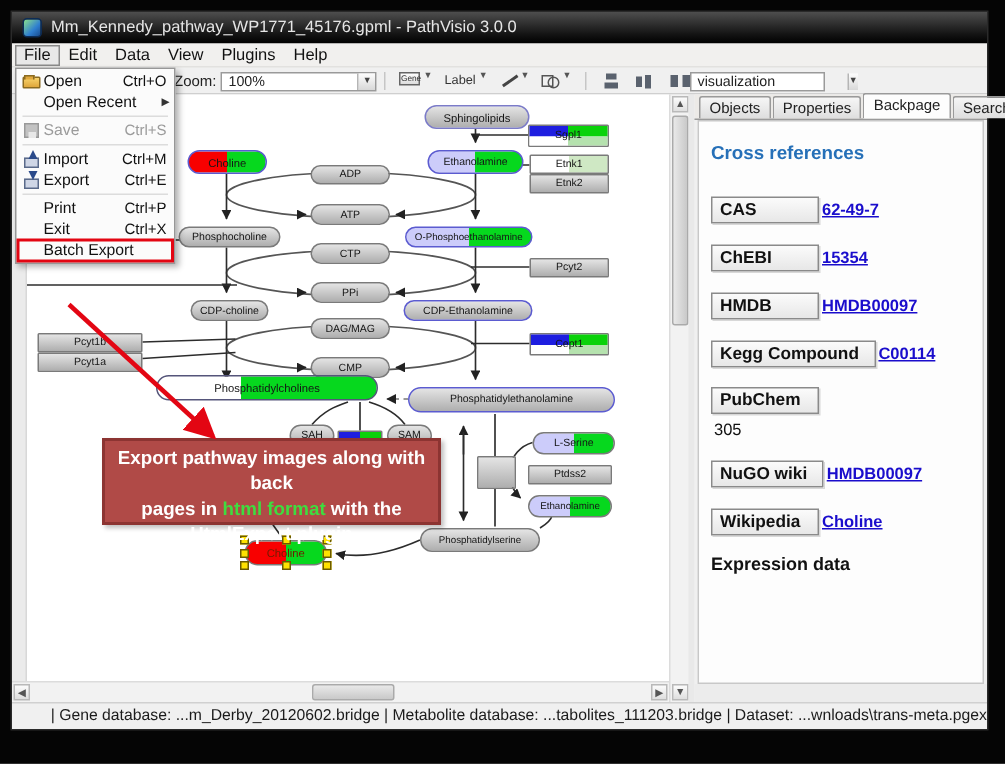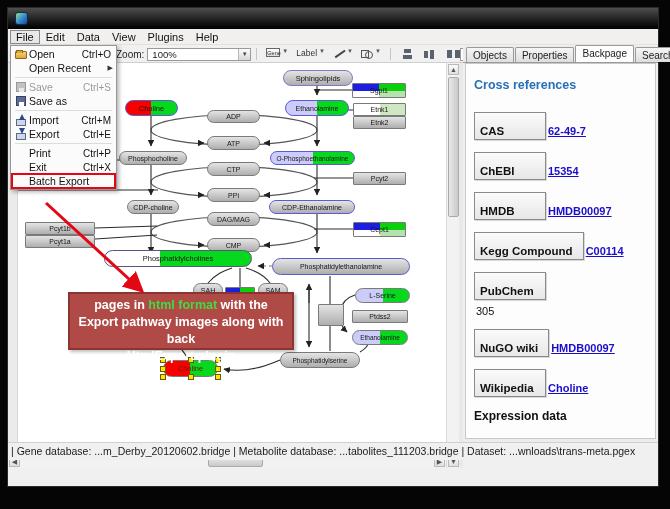--- a/index.html
+++ b/index.html
@@ -90,43 +90,43 @@
   .vscroll .sb-dn { left:1px; bottom:1px; width:11px; height:11px; }
   .vscroll .thumb { position:absolute; left:1px; top:14px; width:11px; height:140px;
                     background:linear-gradient(90deg,#e9e9e9,#c9c9c9); border:1px solid #aaa; border-radius:2px; }
   .hscroll .sb-l { left:1px; top:1px; width:11px; height:11px; }
   .hscroll .sb-r { right:1px; top:1px; width:11px; height:11px; }
   .hscroll .thumb { position:absolute; left:200px; top:1px; width:55px; height:11px;
                     background:linear-gradient(#e9e9e9,#c9c9c9); border:1px solid #aaa; border-radius:2px; }
   .splitter { position:absolute; left:451px; top:55px; width:4px; height:405px; background:#e9e9e9; }
 
   
-  .side-panel { position:absolute; left:455px; top:38px; width:195px; height:405px; background:#f0f0f0; }
+  .side-panel { position:absolute; left:455px; top:55px; width:195px; height:405px; background:#f0f0f0; }
   .tabs { position:absolute; left:0; top:0; width:100%; height:17px; display:flex; align-items:flex-end;
           padding-left:3px; border-bottom:1px solid #9a9a9a; background:#eceae7; }
   .tab { font-size:10px; color:#222; padding:2px 6px 1px; border:1px solid #9a9a9a; border-bottom:none;
          background:linear-gradient(#f6f6f6,#dedede); margin-right:1px; border-radius:2px 2px 0 0; height:15px; }
   .tab.active { background:#fdfdfd; height:17px; position:relative; z-index:2; font-size:10px; }
   .panel-body { position:absolute; left:2px; top:17px; width:191px; height:376px; background:#fdfdfd;
                 border:1px solid #c8c8c8; padding:6px 8px; overflow:hidden; }
   .bp-header { color:#2670b8; font-weight:bold; font-size:12.5px; margin:8px 0 20px; }
   .bp-sec { margin-bottom:12px; }
-  .bp-box { display:inline-block; min-width:72px; padding:12px 10px 2px 5px; font-weight:bold; font-size:11.5px;
+  .bp-box { display:inline-block; min-width:72px; padding:2px 10px 2px 5px; font-weight:bold; font-size:11.5px;
             color:#111; background:linear-gradient(#fbfbfb,#e7e7e7); border:1px solid #8a8a8a;
             box-shadow:1px 1px 0 #d8d8d8; }
   .bp-val { display:block; margin:5px 0 0 2px; font-size:11px; color:#111; }
   .bp-link { display:inline-block; margin:5px 0 0 2px; font-size:11px; font-weight:bold; color:#1a0dcc;
              text-decoration:underline; }
   .bp-footer { font-weight:bold; font-size:12px; color:#111; margin-top:4px; }
   .panel-foot { position:absolute; left:0; bottom:0; width:100%; height:12px; background:#ececec; }
 
   
-  .statusbar { position:absolute; left:0; top:434px; width:100%; height:18px; background:#f0f0f0;
+  .statusbar { position:absolute; left:0; top:460px; width:100%; height:18px; background:#f0f0f0;
                border-top:1px solid #d0d0d0; font-size:10.5px; color:#1b1b1b; line-height:17px;
-               padding-left:3px; white-space:nowrap; overflow:hidden; }
+               padding-left:3px; white-space:nowrap; overflow:hidden;text-align:right; }
 
   
   .file-menu { position:absolute; left:2px; top:37px; width:107px; background:#fbfbfb;
                border:1px solid #979797; box-shadow:2px 2px 4px rgba(0,0,0,.3); z-index:50; padding:1px; }
   .fm-item { display:flex; align-items:center; height:14px; font-size:10.5px; color:#111; position:relative; }
   .fm-item.dis { color:#9b9b9b; }
   .fm-item.hl { outline:2px solid #e30613; outline-offset:-1px; }
   .fm-gutter { width:17px; display:flex; align-items:center; justify-content:center; flex:0 0 17px; }
   .fm-label { flex:1; white-space:nowrap; }
   .fm-short { font-size:10px; color:inherit; padding-right:4px; }
@@ -153,20 +153,21 @@
   .overlay-svg { position:absolute; left:0; top:0; z-index:60; pointer-events:none; }
 </style>
 </head>
 <body>
 
 <div class="stage">
   <div class="win">
 
     <div class="titlebar">
       <span class="app-icon"></span>
+      <span>Mm_Kennedy_pathway_WP1771_45176.gpml - PathVisio 3.0.0</span>
     </div>
 
     <div class="menubar" id="menubar">
         <span class="menu-item focused">File</span>
         <span class="menu-item">Edit</span>
         <span class="menu-item">Data</span>
         <span class="menu-item">View</span>
         <span class="menu-item">Plugins</span>
         <span class="menu-item">Help</span>
       </div>
@@ -361,22 +362,22 @@
             <i class="handle h-ne"></i>
             <i class="handle h-w"></i>
             <i class="handle h-e"></i>
             <i class="handle h-sw"></i>
             <i class="handle h-s"></i>
             <i class="handle h-se"></i>
           </div>
         </div>
 
       <div class="callout">
+        <div>Export pathway images along with back</div>
         <div><span>pages in </span><span class="green">html format</span><span> with the</span></div>
-        <div>Export pathway images along with back</div>
         <div>HtmlExport plugin</div>
       </div>
     </div>
 
     <div class="vscroll">
       <span class="sb-btn sb-up">▲</span>
       <span class="thumb"></span>
       <span class="sb-btn sb-dn">▼</span>
     </div>
     <div class="hscroll">
@@ -426,27 +427,20 @@
           <span class="fm-sub">▶</span>
         </div>
         <div class="fm-sep"></div>
         <div class="fm-item dis">
           <span class="fm-gutter">
             <span class="fm-ico i-save gray"></span>
           </span>
           <span class="fm-label">Save</span>
           <span class="fm-short">Ctrl+S</span>
         </div>
-        <div class="fm-item">
-          <span class="fm-gutter">
-            <span class="fm-ico i-save"></span>
-          </span>
-          <span class="fm-label">Save as</span>
-          <span class="fm-short"></span>
-        </div>
         <div class="fm-sep"></div>
         <div class="fm-item">
           <span class="fm-gutter">
             <span class="fm-ico i-port i-import"></span>
           </span>
           <span class="fm-label">Import</span>
           <span class="fm-short">Ctrl+M</span>
         </div>
         <div class="fm-item">
           <span class="fm-gutter">

